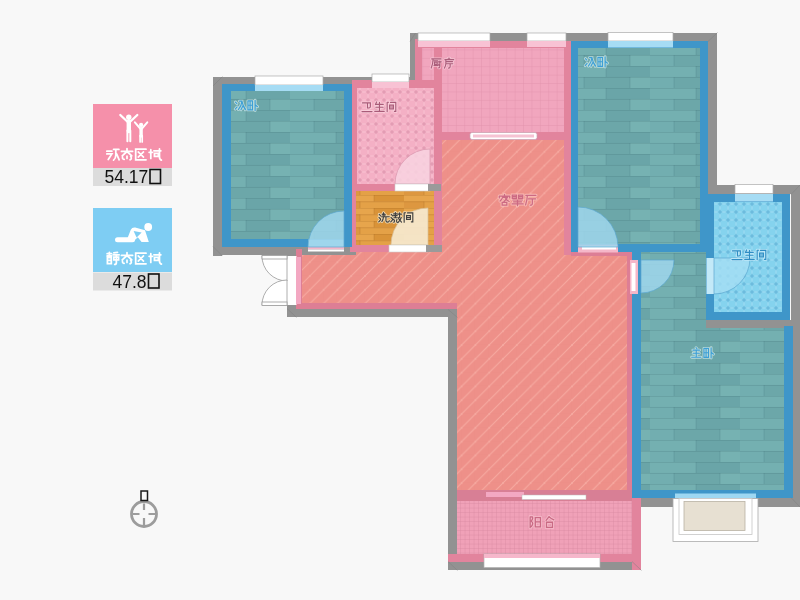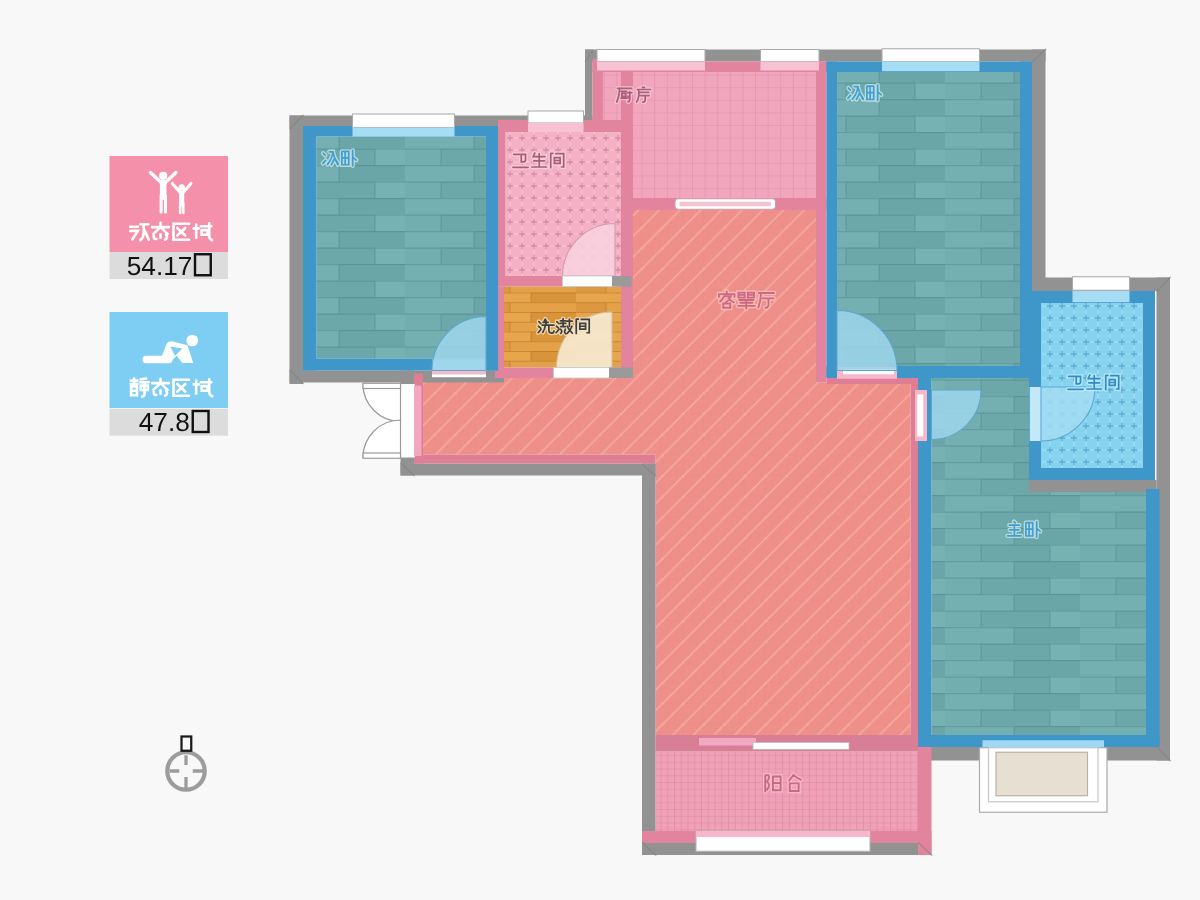--- a/index.html
+++ b/index.html
@@ -1,17 +1,17 @@
 <!DOCTYPE html>
 <html><head>
 <meta charset="utf-8">
 <style>
 html,body{margin:0;padding:0;background:#f8f8f8;width:800px;height:600px;overflow:hidden;
 font-family:"Liberation Sans", sans-serif;}
-#stage{position:relative;width:704px;height:600px;}
+#stage{position:relative;width:704px;height:600px;margin-left:20px;}
 svg{position:absolute;left:0;top:0;}
 </style>
 </head>
 <body>
 <div id="stage">
 <svg width="800" height="600" viewBox="0 0 800 600">
 <defs>
 
 <pattern id="woodT" width="90" height="22" patternUnits="userSpaceOnUse">
   <rect width="90" height="22" fill="#71acae"></rect>

